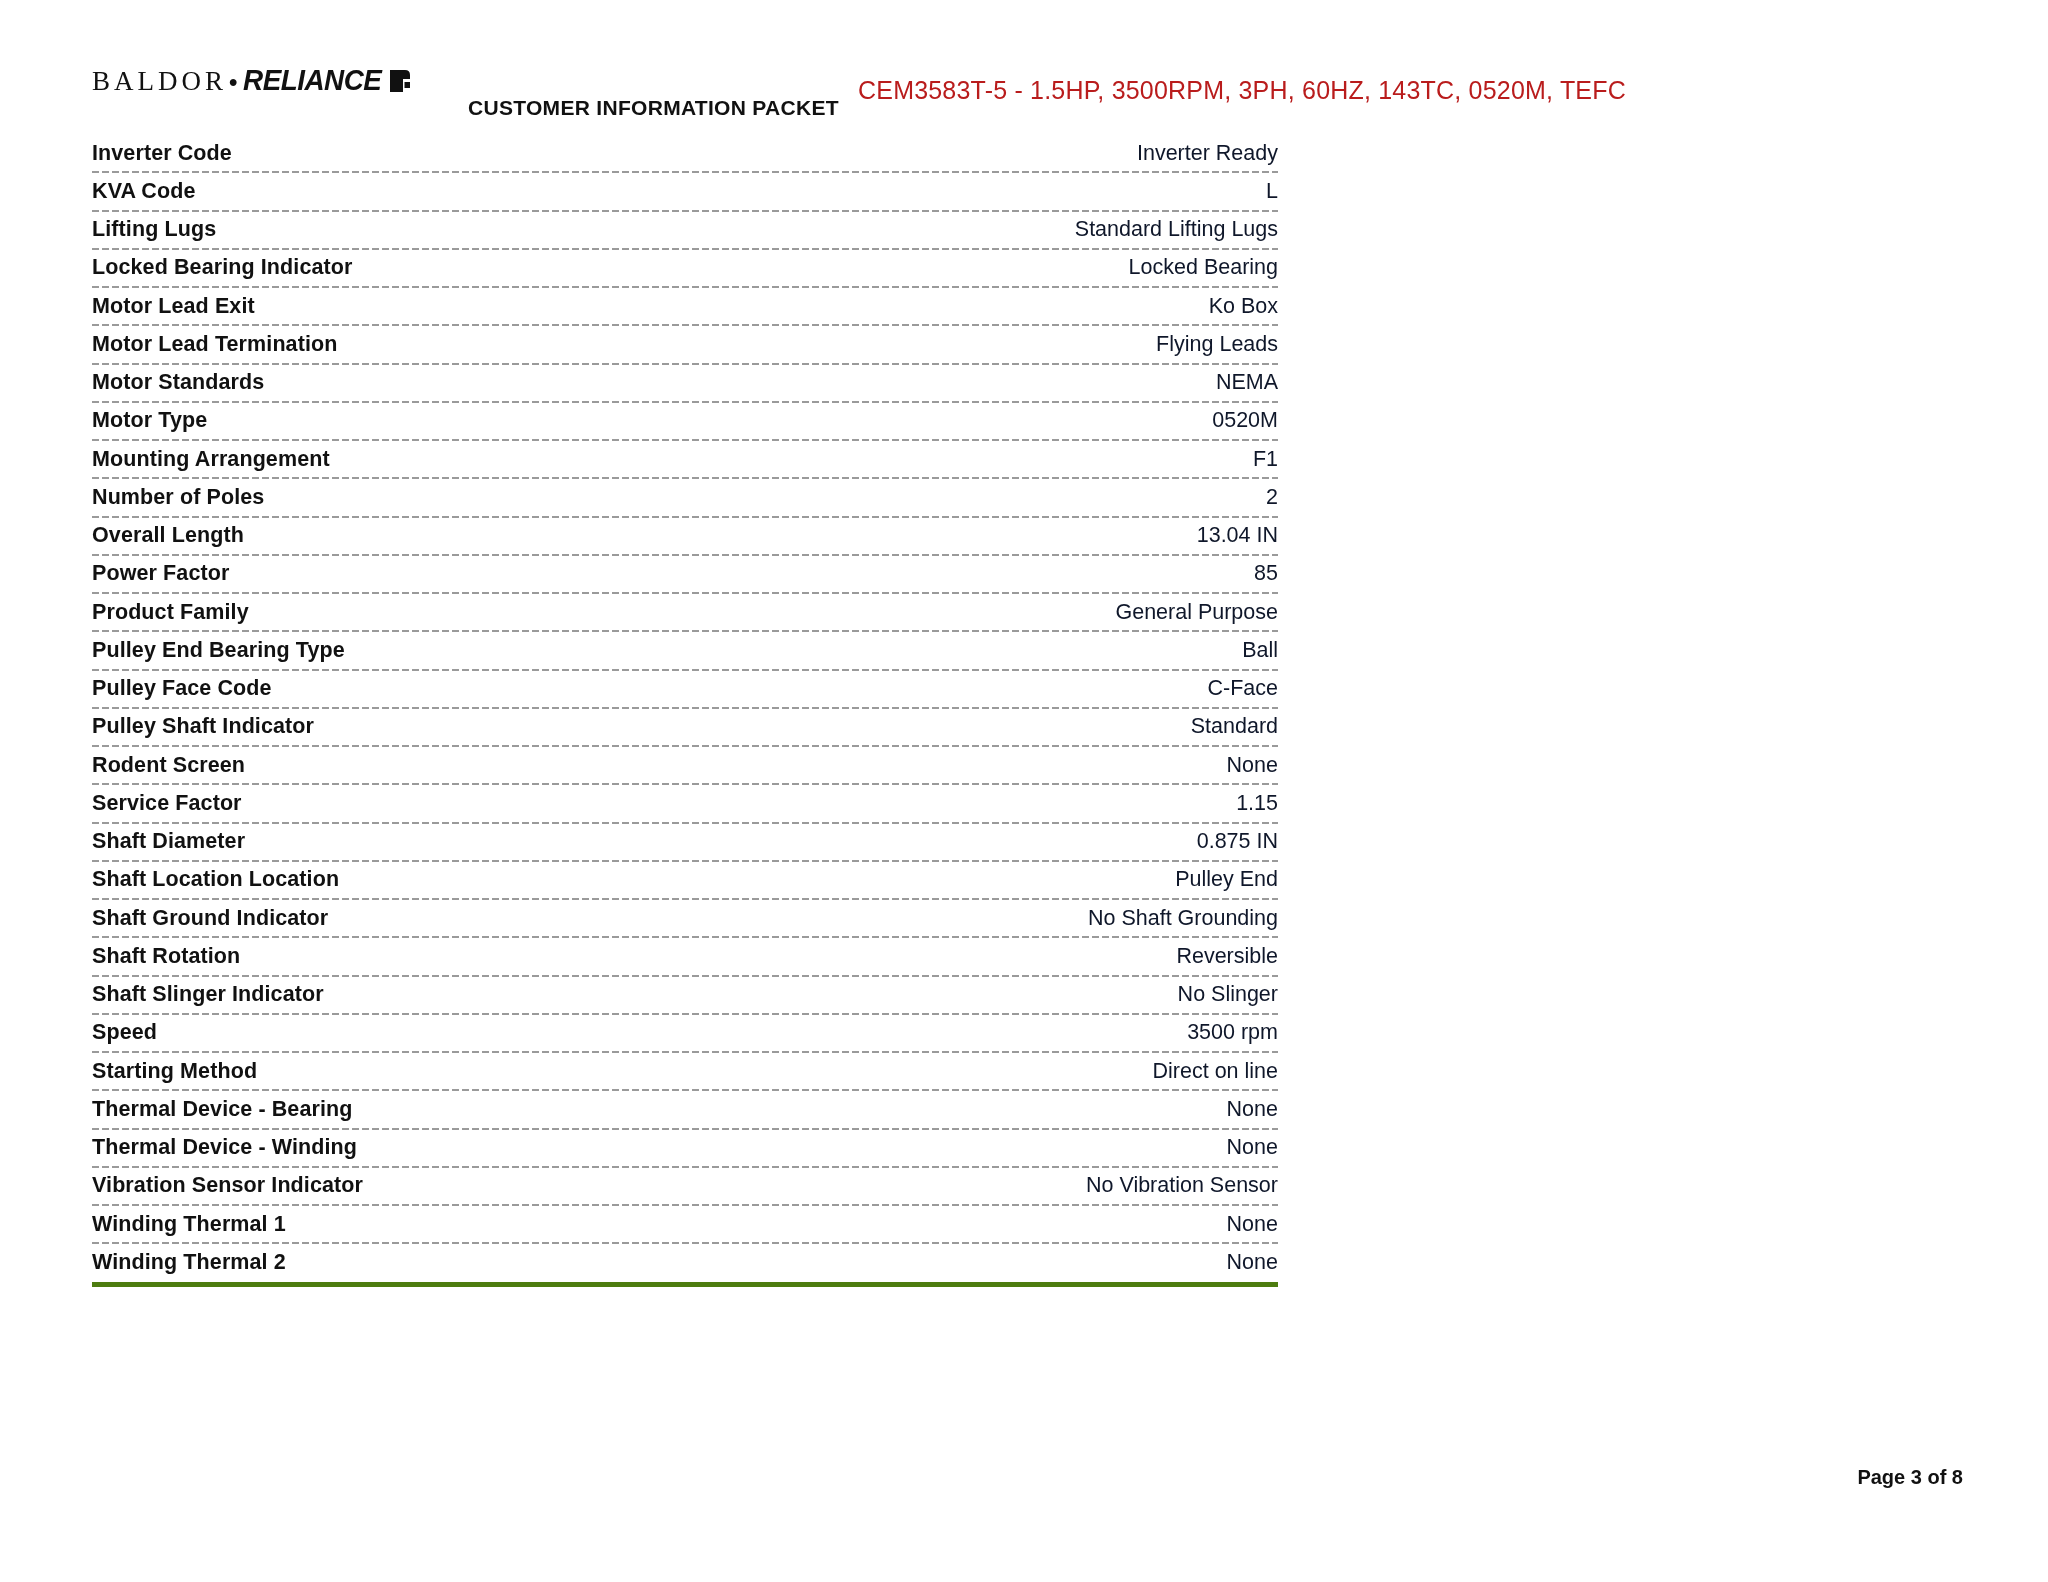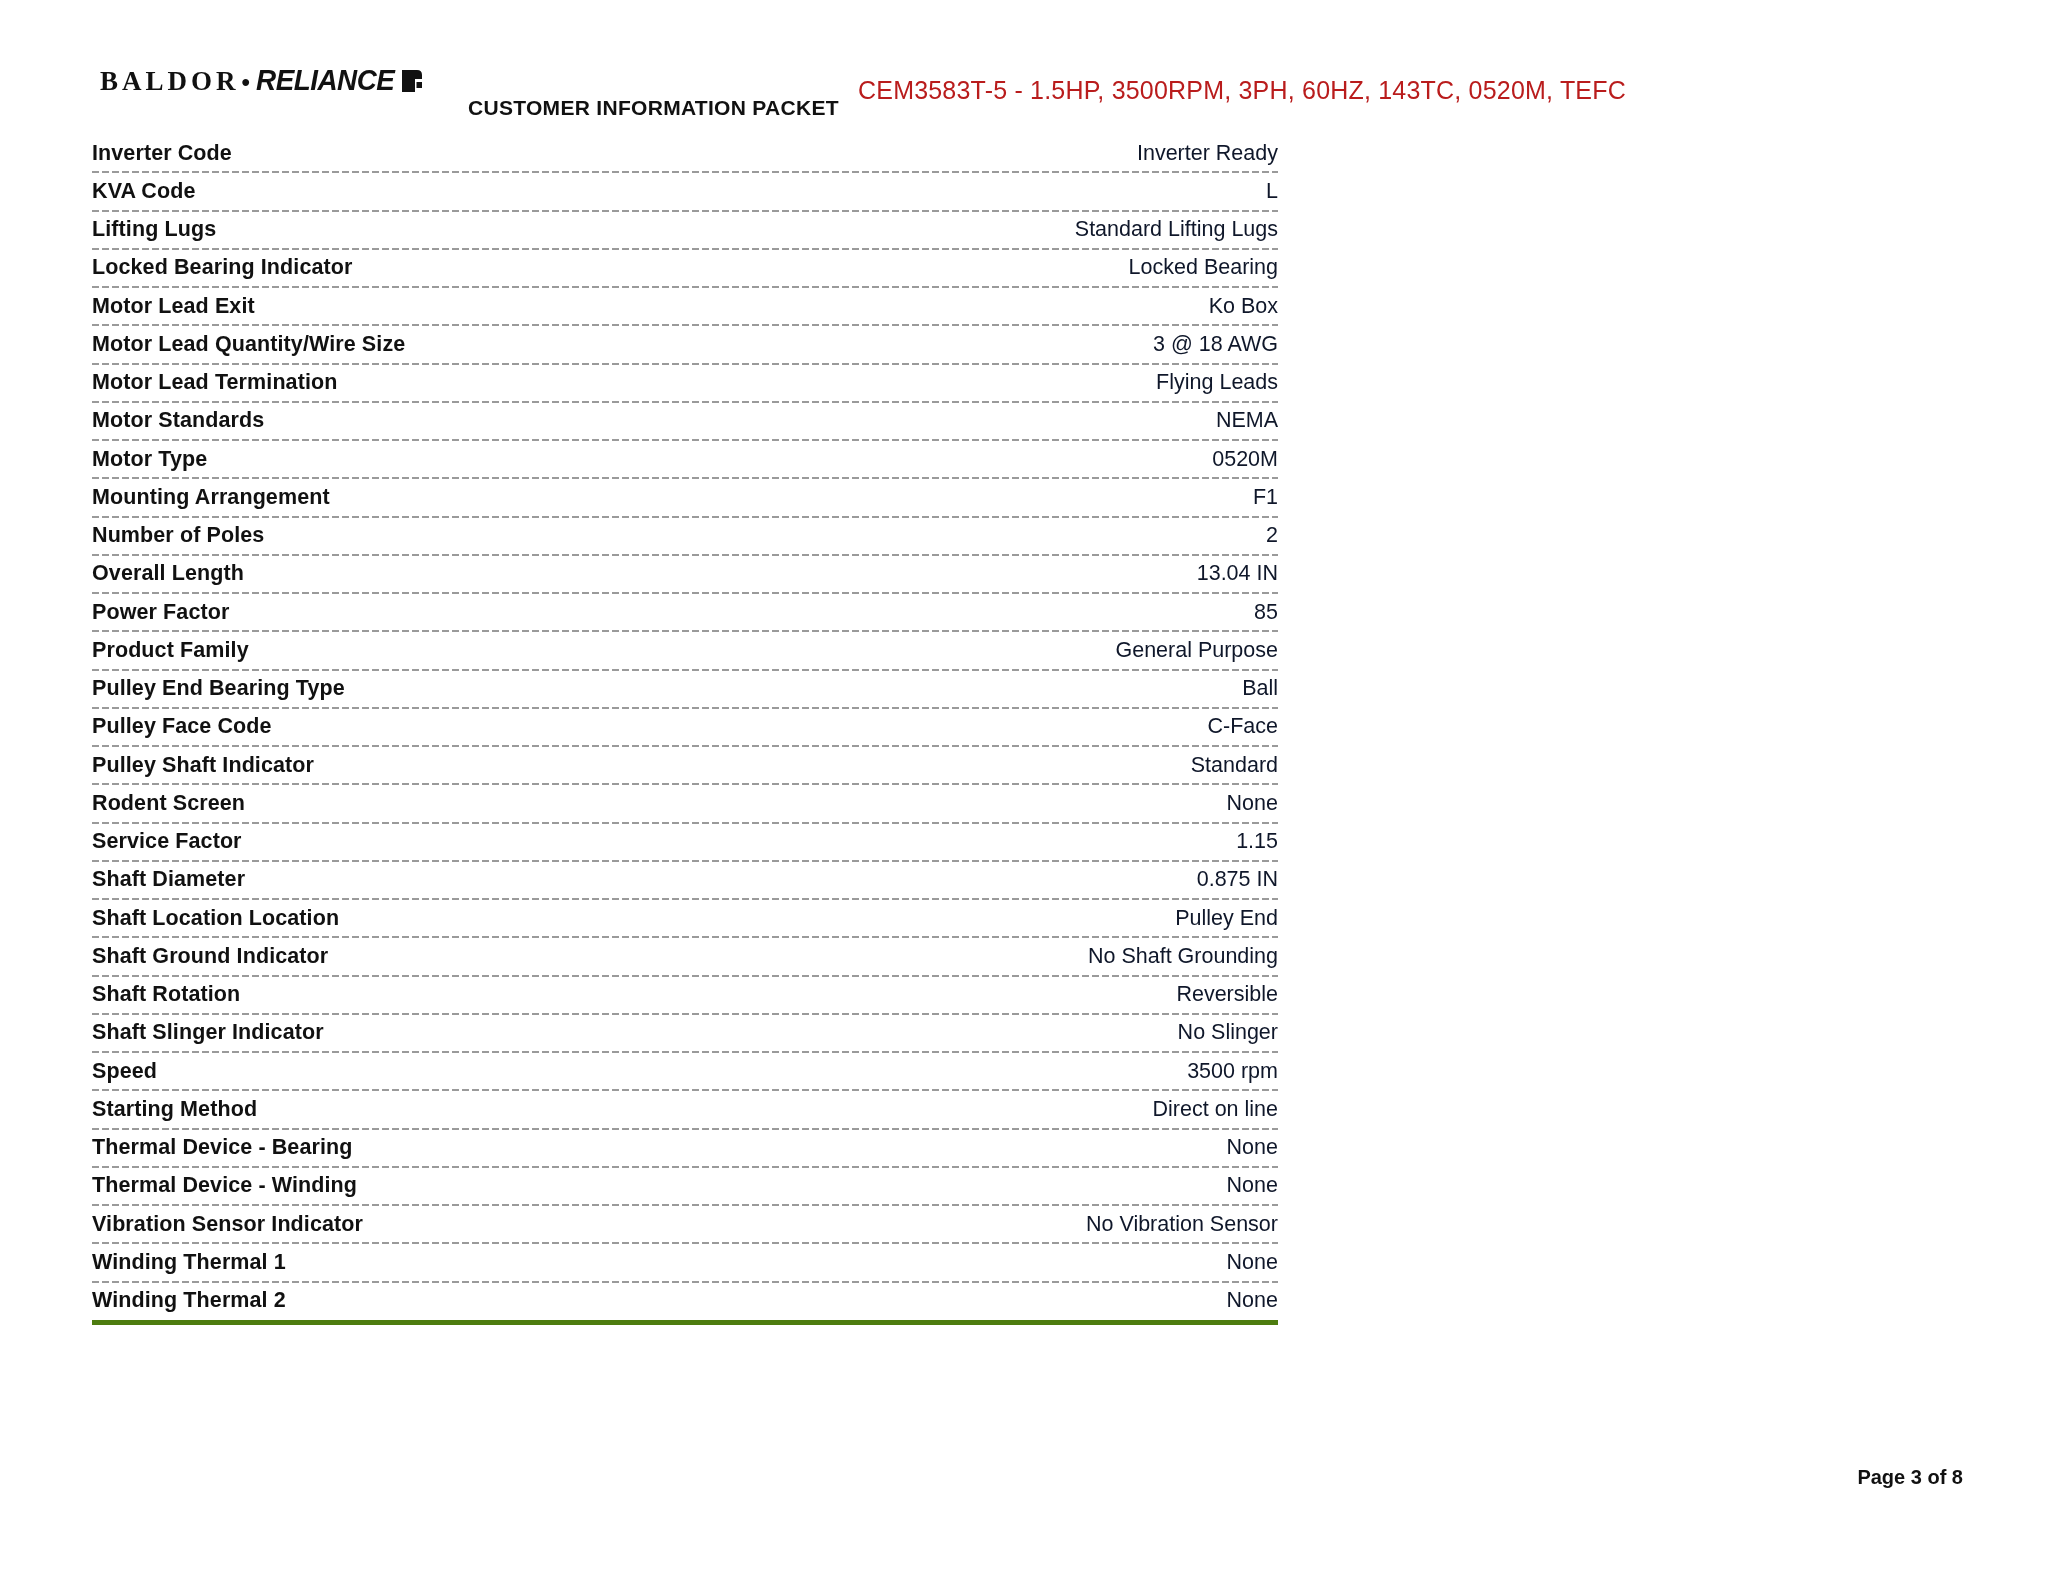--- a/index.html
+++ b/index.html
@@ -17,24 +17,23 @@
   .logo {
     position: absolute;
     left: 92px;
     top: 64px;
     display: flex;
     align-items: baseline;
     white-space: nowrap;
   }
   .logo-baldor {
     font-family: "Liberation Serif", serif;
-    font-weight: 700;
+    font-weight: 400;
     font-size: 27px;
     letter-spacing: 4px;
-    margin-left: 8px;
   }
   .logo-sep {
     font-size: 24px;
     font-weight: 700;
     margin: 0 6px 0 2px;
   }
   .logo-reliance {
     font-family: "Liberation Sans", sans-serif;
     font-weight: 700;
     font-style: italic;
@@ -156,24 +155,20 @@
     <div class="spec-row">
       <span class="spec-label">Locked Bearing Indicator</span>
       <span class="spec-value">Locked Bearing</span>
     </div>
 
     <div class="spec-row">
       <span class="spec-label">Motor Lead Exit</span>
       <span class="spec-value">Ko Box</span>
     </div>
 
-    <div class="spec-row">
-      <span class="spec-label">Motor Lead Quantity/Wire Size</span>
-      <span class="spec-value">3 @ 18 AWG</span>
-    </div>
 
     <div class="spec-row">
       <span class="spec-label">Motor Lead Termination</span>
       <span class="spec-value">Flying Leads</span>
     </div>
 
     <div class="spec-row">
       <span class="spec-label">Motor Standards</span>
       <span class="spec-value">NEMA</span>
     </div>

